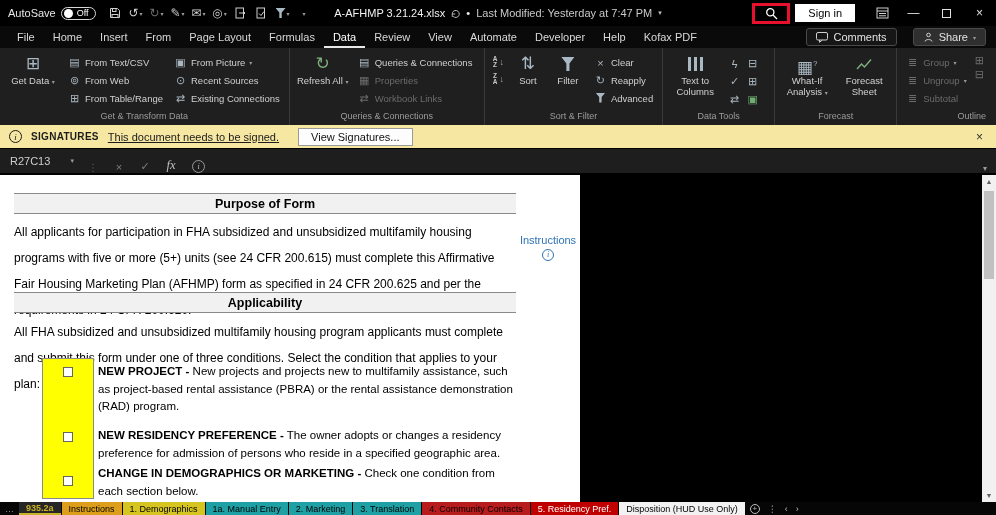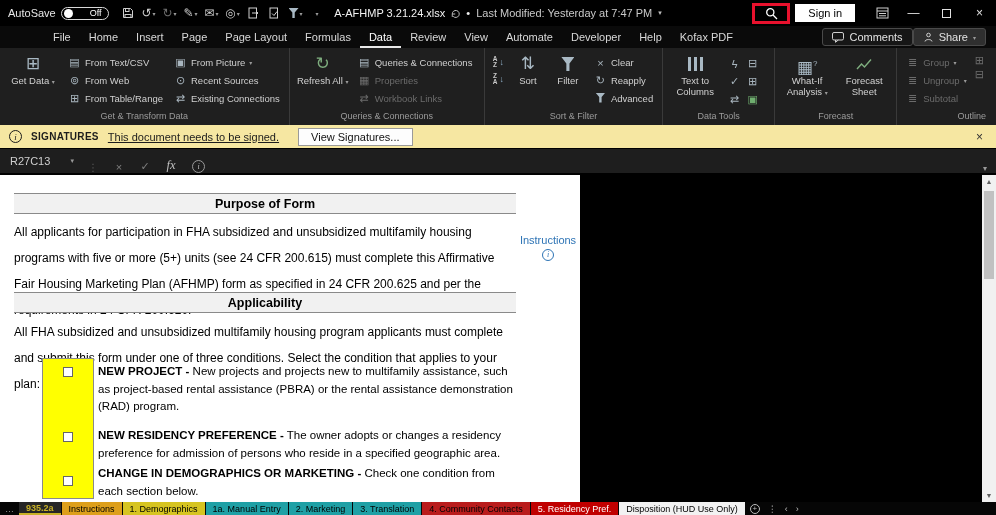--- a/index.html
+++ b/index.html
@@ -5,21 +5,21 @@
   * { box-sizing: border-box; margin:0; padding:0; }
   html,body { background:#2a2a2a; }
   #app { position:relative; width:996px; height:515px; overflow:hidden;
          font-family:"Liberation Sans", sans-serif; background:#000; }
 
   
   .titlebar { position:absolute; top:0; left:0; right:0; height:26px; background:var(--titlebar-bg,#000);
               display:flex; align-items:center; color:#e6e6e6; font-size:11px; }
   .tb-left { display:flex; align-items:center; gap:1px; padding-left:8px; }
   .autosave { display:flex; align-items:center; gap:5px; margin-right:8px; }
-  .pill { display:inline-flex; align-items:center; gap:17px; border:1px solid #d8d8d8; border-radius:8px;
+  .pill { display:inline-flex; align-items:center; gap:4px; border:1px solid #d8d8d8; border-radius:8px;
           padding:0 6px 0 2px; height:13px; font-size:9px; color:#fff; }
   .knob { width:9px; height:9px; border-radius:50%; background:#fff; }
   .qat { min-width:20px; height:20px; display:inline-flex; align-items:center; justify-content:center;
          color:#cfcfcf; font-size:12px; }
   .qat .dd { font-size:6px; margin-left:1px; color:#9a9a9a; }
   .qat.dim { color:#6e6e6e; }
   .tb-center { position:absolute; left:50%; transform:translateX(-50%); display:flex; align-items:center;
                gap:6px; white-space:nowrap; font-size:11px; color:#f2f2f2; }
   .modified { color:#c9c9c9; }
   .tb-center .dd { font-size:7px; color:#bdbdbd; }
@@ -28,25 +28,25 @@
                 display:flex; align-items:center; justify-content:center; margin-right:5px; }
   .signin { background:#fff; color:#000; border:none; font-size:11px; padding:3px 13px; margin-right:12px;
             font-family:inherit; cursor:default; }
   .winicon { width:30px; height:26px; display:flex; align-items:center; justify-content:center; }
   .winbtn { width:33px; height:26px; display:flex; align-items:center; justify-content:center;
             color:#e0e0e0; font-size:12px; }
   .maxbox { width:9px; height:9px; border:1px solid #e0e0e0; }
 
   
   .menubar { position:absolute; top:26px; left:0; right:0; height:22px; background:#0a0a0a;
-             display:flex; align-items:center; font-size:11px; color:#d9d9d9;padding-left:36px; }
+             display:flex; align-items:center; font-size:11px; color:#d9d9d9; }
   #menu-tabs { display:flex; height:100%; align-items:center; padding-left:8px; }
   .mtab { padding:0 9px; height:100%; display:flex; align-items:center; white-space:nowrap; }
   .mtab.active { color:#fff; box-shadow:inset 0 -2px 0 #e8e8e8; }
-  .mright { margin-left:auto; display:flex; gap:0; padding-right:10px; align-items:center; }
+  .mright { margin-left:auto; display:flex; gap:16px; padding-right:10px; align-items:center; }
   .pillbtn { display:flex; align-items:center; gap:5px; border:1px solid #4a4a4a; border-radius:3px;
              padding:2px 9px; font-size:11px; color:#e2e2e2; background:#161616; }
   .pillbtn.share { background:#2f2f2f; }
   .pillbtn .dd { font-size:6px; color:#9a9a9a; }
 
   
   .ribbon { position:absolute; top:48px; left:0; right:0; height:77px; background:var(--ribbon-bg,#1f1f1f); display:flex; }
   .rgroup { display:flex; flex-direction:column; border-right:1px solid #3a3a3a; position:relative; flex:0 0 auto; }
   .rg-content { flex:1; display:flex; align-items:flex-start; padding:4px 6px 0 6px; gap:5px; }
   .rg-label { height:15px; text-align:center; font-size:9px; color:#9b9b9b; line-height:12px; }
@@ -240,21 +240,21 @@
         </span>
       <span class="winbtn">×</span>
     </div>
   </div>
 
   <div class="menubar">
     <div id="menu-tabs">
         <div class="mtab">File</div>
         <div class="mtab">Home</div>
         <div class="mtab">Insert</div>
-        <div class="mtab">Page</div>
+        <div class="mtab">From</div>
         <div class="mtab">Page Layout</div>
         <div class="mtab">Formulas</div>
         <div class="mtab active">Data</div>
         <div class="mtab">Review</div>
         <div class="mtab">View</div>
         <div class="mtab">Automate</div>
         <div class="mtab">Developer</div>
         <div class="mtab">Help</div>
         <div class="mtab">Kofax PDF</div>
       </div>

